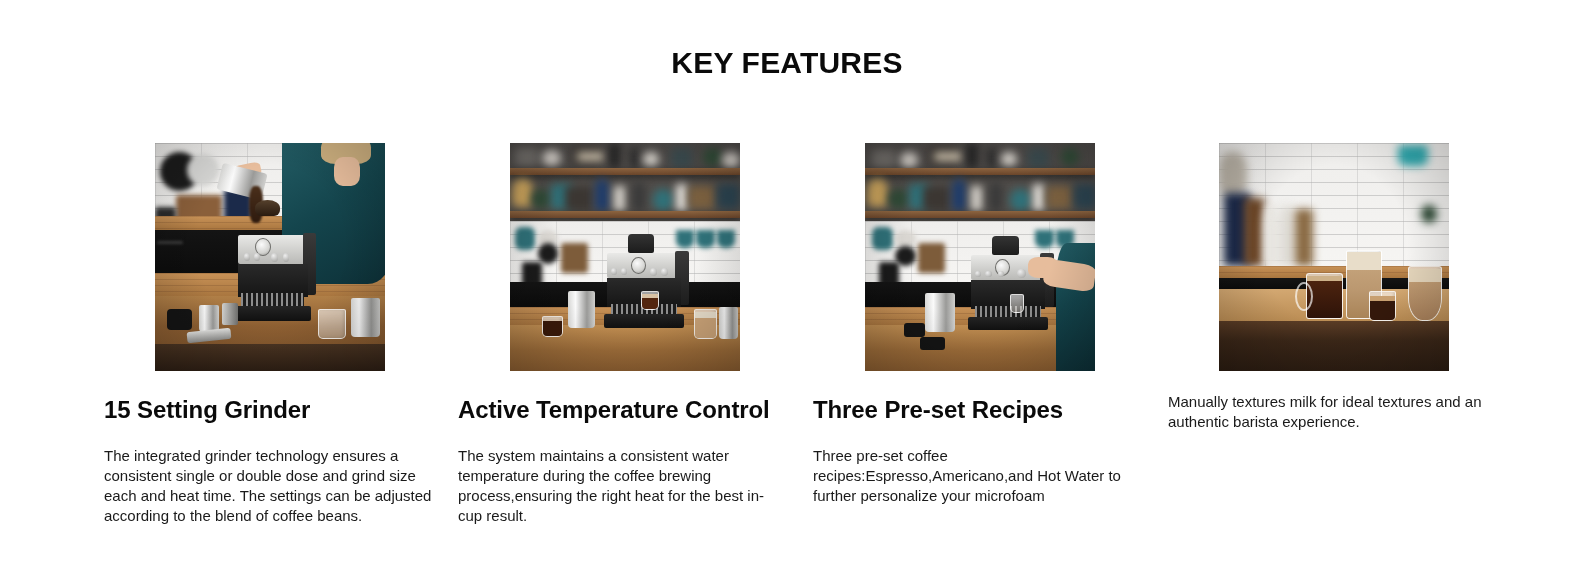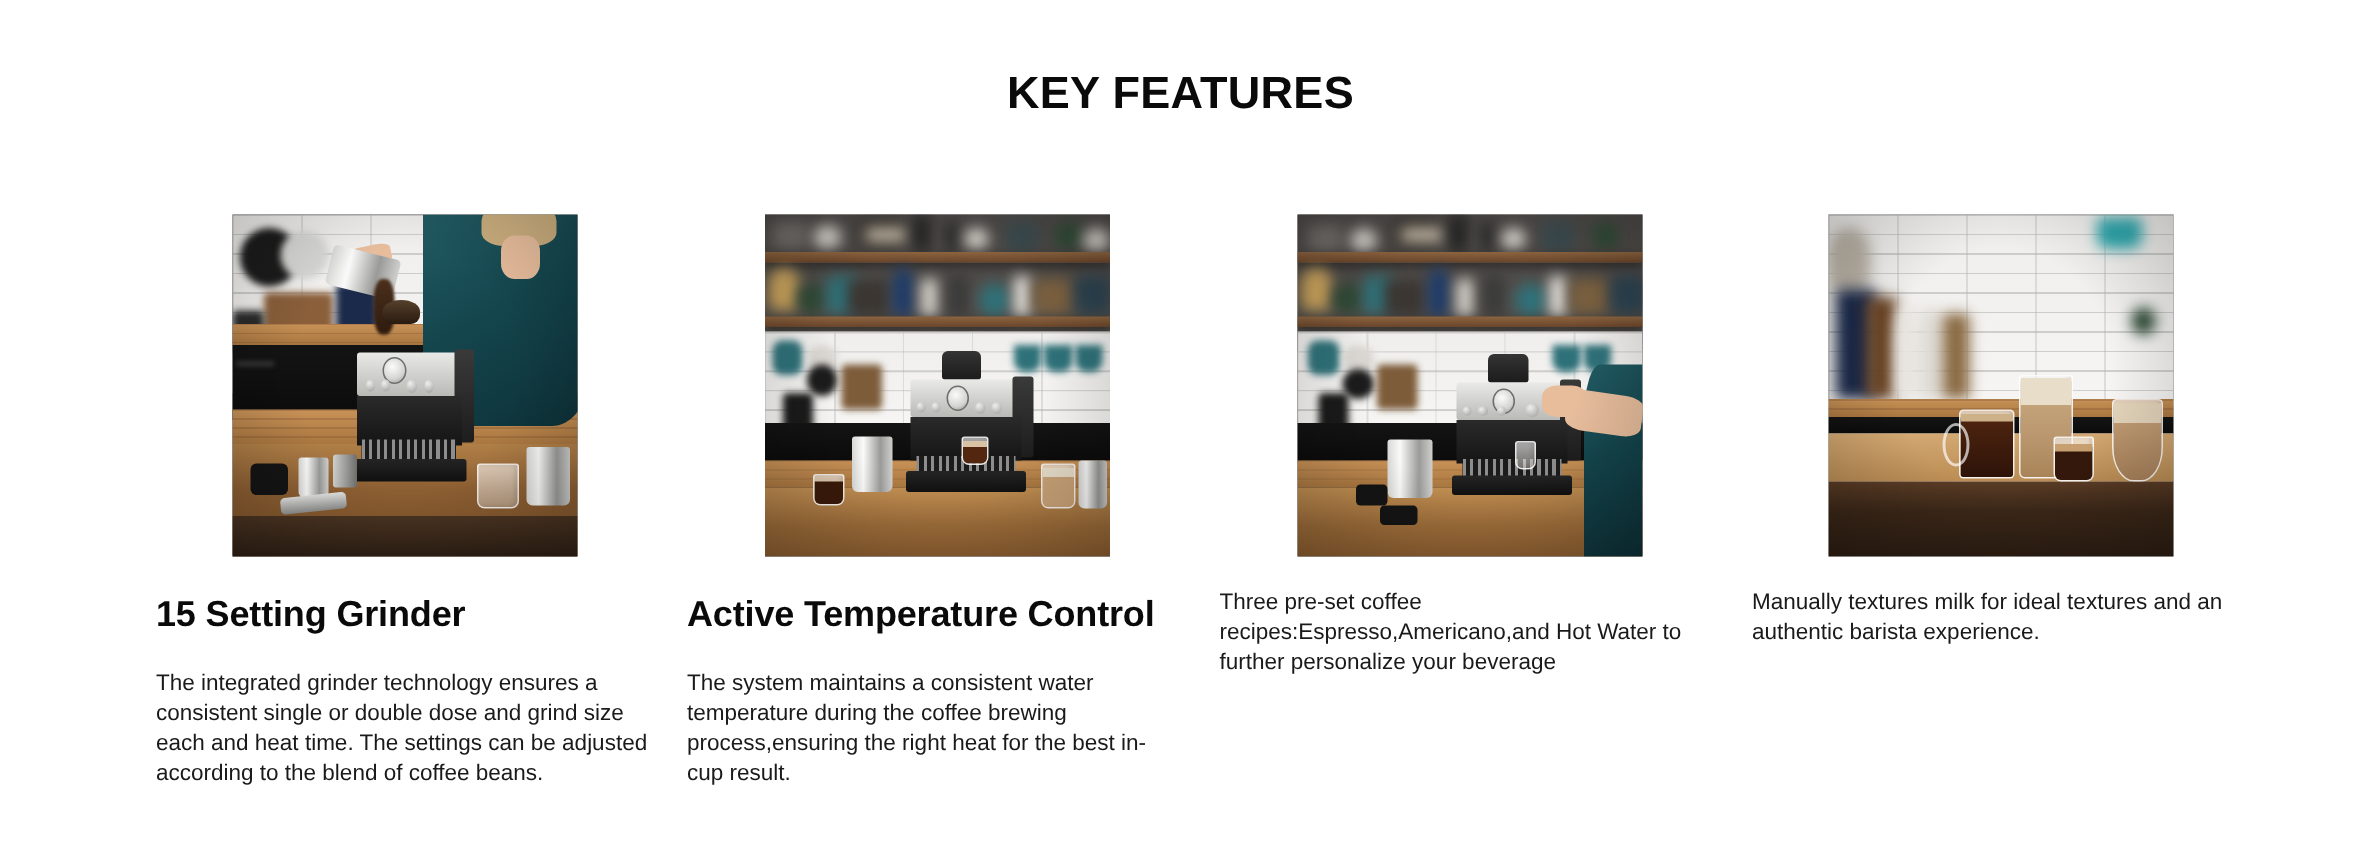--- a/index.html
+++ b/index.html
@@ -398,21 +398,22 @@
 
         <div class="skin" style="left:71%;top:50%;width:13%;height:9%;border-radius:35%;"></div>
         <div class="skin" style="left:78%;top:52%;width:22%;height:12%;border-radius:25%;transform:rotate(8deg);"></div>
 
         <div class="pitcher" style="left:26%;top:66%;width:13%;height:17%;"></div>
         <div class="blurobj" style="left:17%;top:79%;width:9%;height:6%;background:#141414;border-radius:3px;filter:none;"></div>
         <div class="blurobj" style="left:24%;top:85%;width:11%;height:6%;background:#141414;border-radius:3px;filter:none;"></div>
         <div class="vignette"></div>
       </div>
     </div>
-    <div class="feature-body">Three pre-set coffee recipes:Espresso,Americano,and Hot Water to further personalize your beverage</div>
+    <div class="feature-heading">Three Pre-set Recipes</div>
+    <div class="feature-body">Three pre-set coffee recipes:Espresso,Americano,and Hot Water to further personalize your microfoam</div>
   </div>
 
   <div class="feature-col c3">
     <div class="feature-photo">
       <div class="scene" style="background:#f2f1ef;">
         <div class="wall-brick" style="top:0;height:56%;"></div>
         <div class="blurobj softblur2" style="left:78%;top:1%;width:13%;height:9%;background:#2fa7ad;border-radius:4px 4px 30% 30%;"></div>
         <div class="blurobj softblur2" style="left:0%;top:4%;width:12%;height:20%;background:#b9b2a6;border-radius:40%;"></div>
         <div class="blurobj softblur2" style="left:2%;top:22%;width:12%;height:32%;background:#1c2a4a;"></div>
         <div class="blurobj softblur2" style="left:11%;top:24%;width:9%;height:30%;background:#6b4526;"></div>

